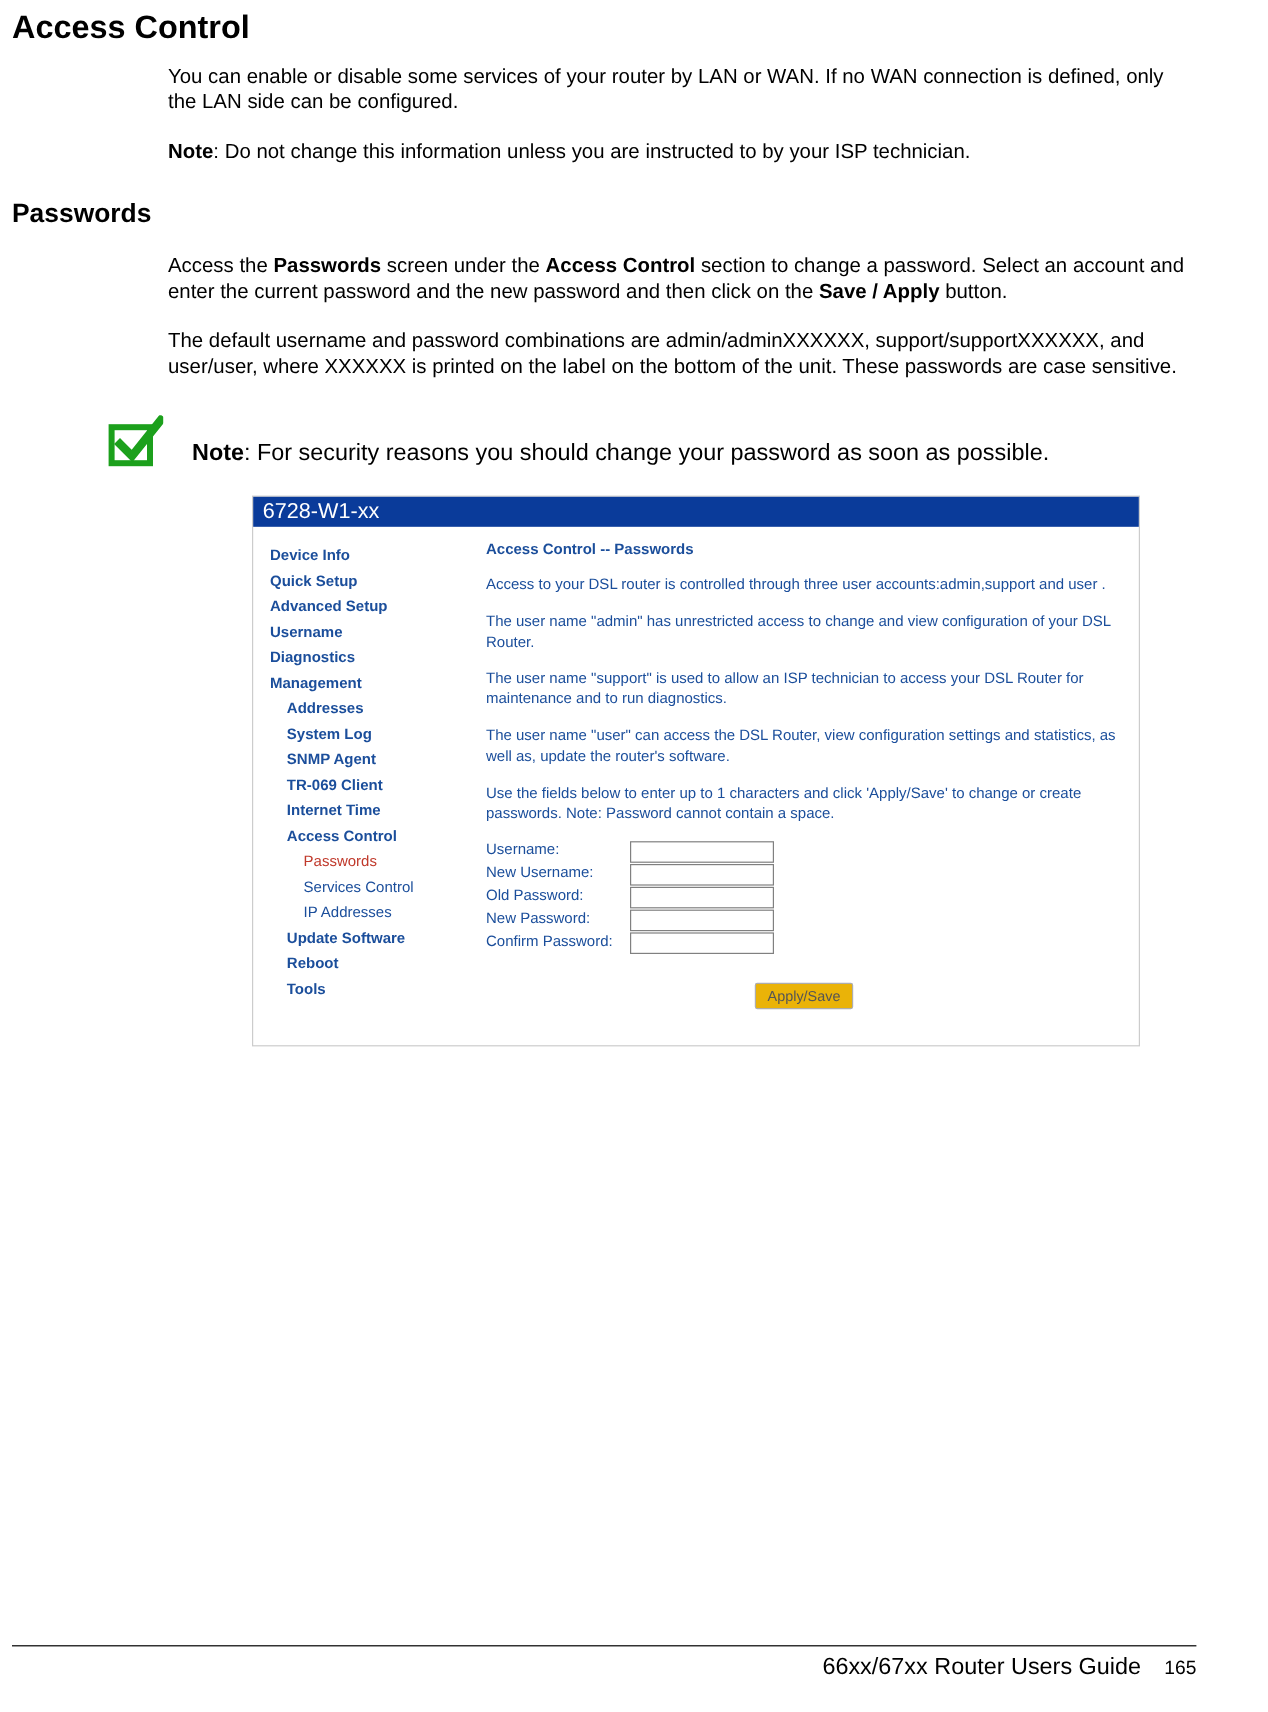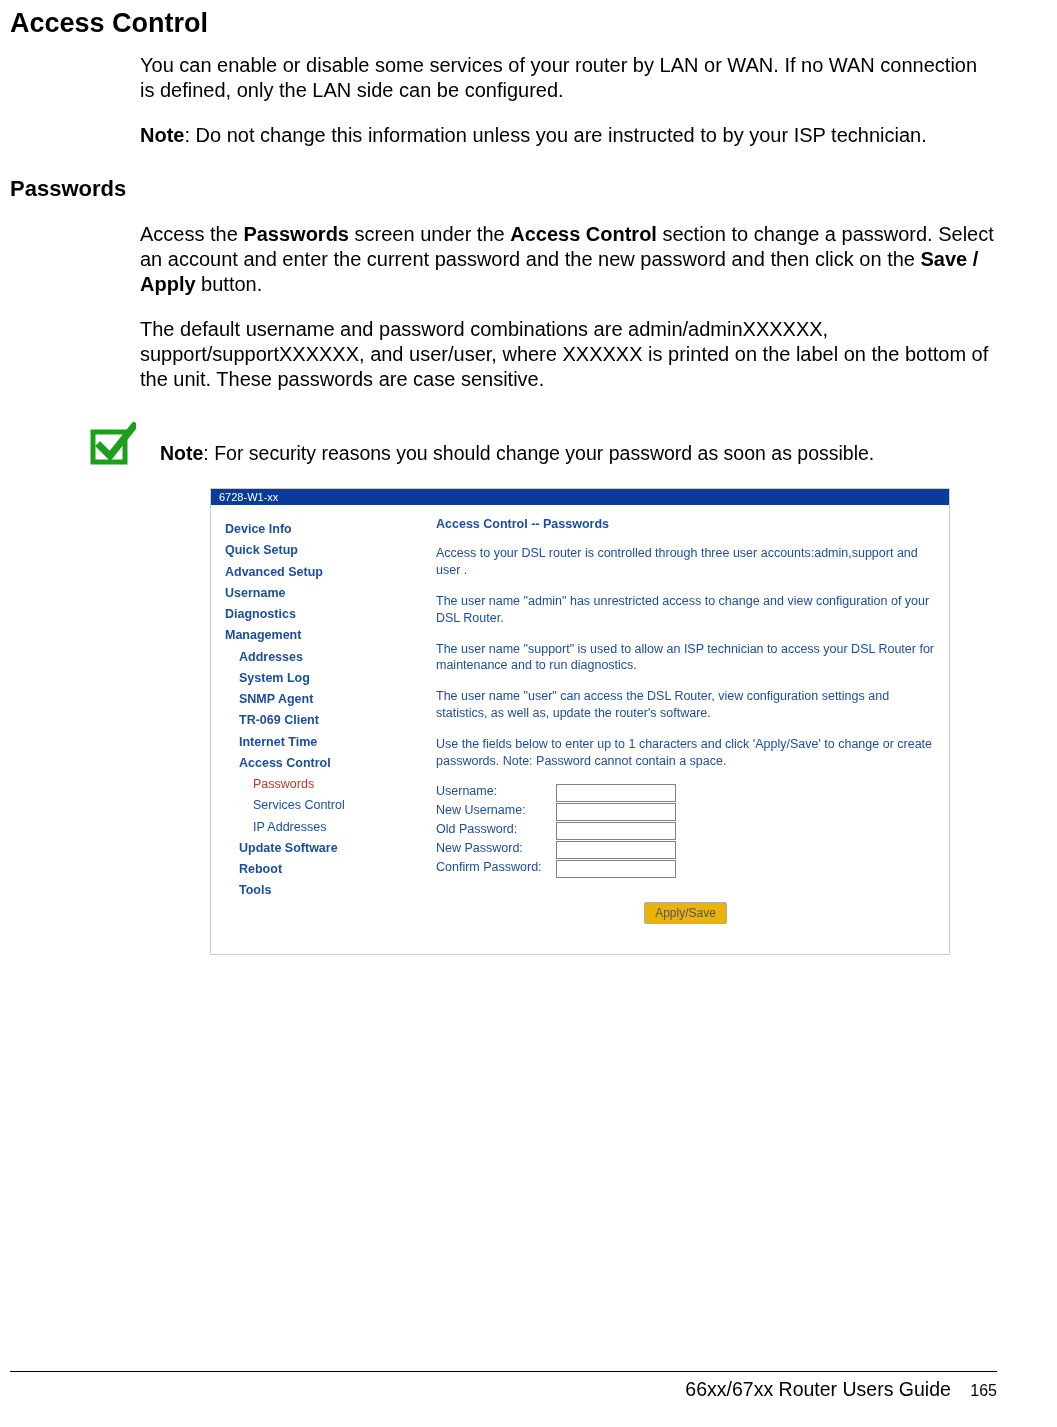--- a/index.html
+++ b/index.html
@@ -15,21 +15,21 @@
   .page {
     padding: 8px 60px 0 10px;
   }
   h1.section-title {
     font-size: 27px;
     font-weight: bold;
     margin-bottom: 14px;
   }
   .body-indent {
     margin-left: 130px;
-    font-size: 20px;
+    font-size: 17px;
     line-height: 1.25;
   }
   .para { margin-bottom: 20px; }
   h2.subsection {
     font-size: 22px;
     font-weight: bold;
     margin: 28px 0 20px 0;
   }
   .callout {
     display: flex;
@@ -47,29 +47,28 @@
   }
   .screenshot {
     margin-left: 200px;
     width: 740px;
     border: 1px solid #ccc;
   }
   .ss-header {
     background: #0a3b9a;
     color: #fff;
     font-family: 'Trebuchet MS', Verdana, sans-serif;
-    font-size: 11px;
+    font-size: 18px;
     padding: 2px 8px;
   }
   .ss-body {
     display: flex;
     font-family: 'Trebuchet MS', Verdana, sans-serif;
     font-size: 12.5px;
     color: #1b4e9b;
-    gap: 31px;
   }
   .ss-sidebar {
     flex: 0 0 180px;
     padding: 14px 6px 14px 14px;
     line-height: 1.7;
   }
   .ss-sidebar .lvl0 { font-weight: bold; }
   .ss-sidebar .lvl1 { font-weight: bold; padding-left: 14px; }
   .ss-sidebar .lvl2 { font-weight: normal; padding-left: 28px; }
   .ss-sidebar .active { color: #c0392b; }

